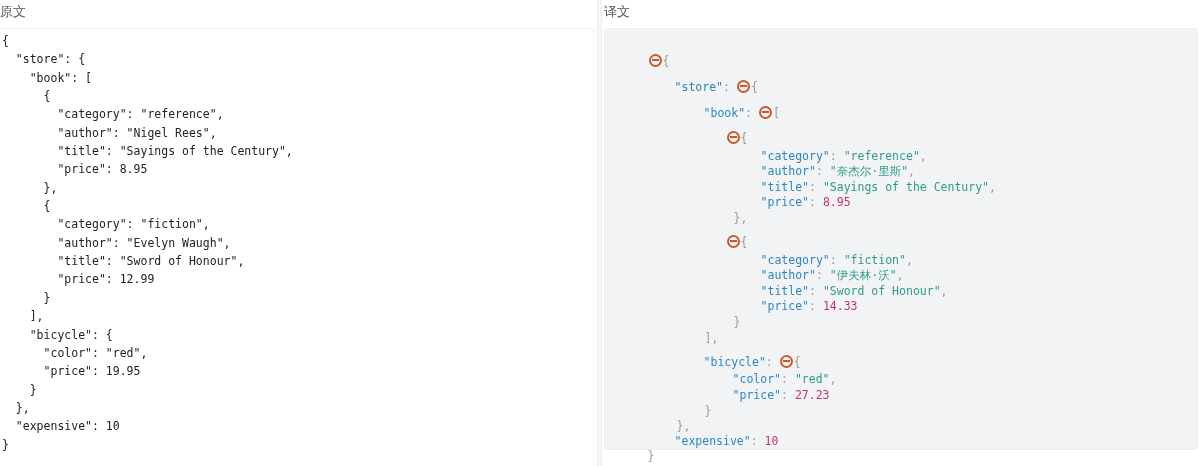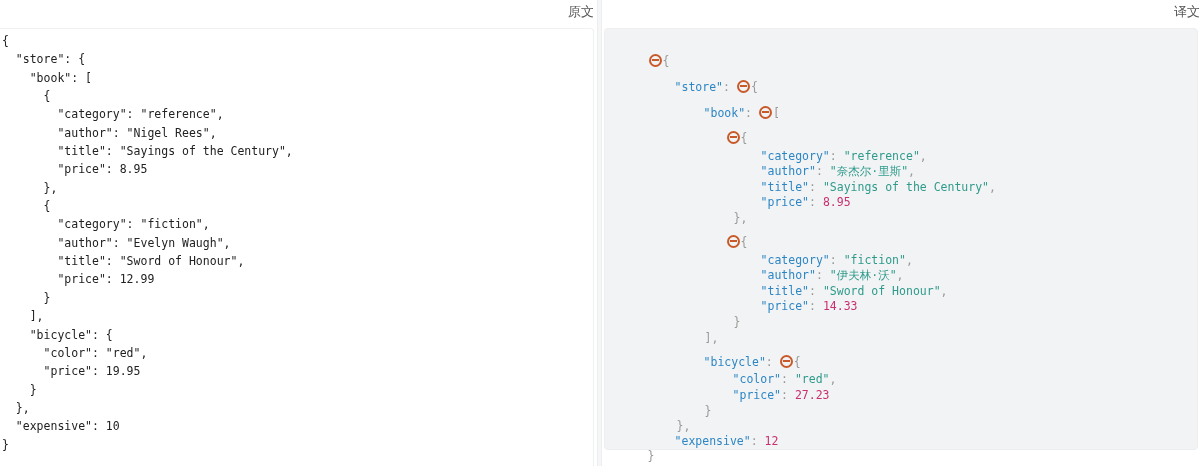--- a/index.html
+++ b/index.html
@@ -1,21 +1,21 @@
 <!DOCTYPE html>
 <html><head>
   <meta charset="utf-8">
   <style>
     * { box-sizing: border-box; margin: 0; padding: 0; }
     html, body { width: 1200px; height: 466px; background: #ffffff; overflow: hidden; }
     body { position: relative; font-family: "DejaVu Sans Mono", monospace; }
 
     .pane-title {
       position: absolute; top: 0; height: 26px; line-height: 24px;
-      text-align: right; font-family: "DejaVu Sans", sans-serif;
+      text-align: left; font-family: "DejaVu Sans", sans-serif;
       font-size: 13px; color: #555;
     }
     #left-title { left: 0; width: 594px; }
     #right-title { left: 604px; width: 596px; }
 
     .left-pane {
       position: absolute; left: 0; top: 28px; width: 594px; height: 438px;
       background: #ffffff;
       border-top: 1px solid #eef0f2;
       border-right: 1px solid #eef0f2;
@@ -139,20 +139,20 @@
     </div>
     <div class="tl" style="left:58px;top:359px;">
       <span class="p">}</span>
     </div>
 
     <div class="tl" style="left:30px;top:374px;">
       <span class="p">},</span>
     </div>
 
     <div class="tl" style="left:28px;top:389px;">
-      <span class="k">"expensive"</span><span class="p">: </span><span class="n">12</span>
+      <span class="k">"expensive"</span><span class="p">: </span><span class="n">10</span>
     </div>
 
     <div class="tl" style="left:1px;top:404px;">
       <span class="p">}</span>
     </div>
   </div>
 </div>
 
 </body></html>

